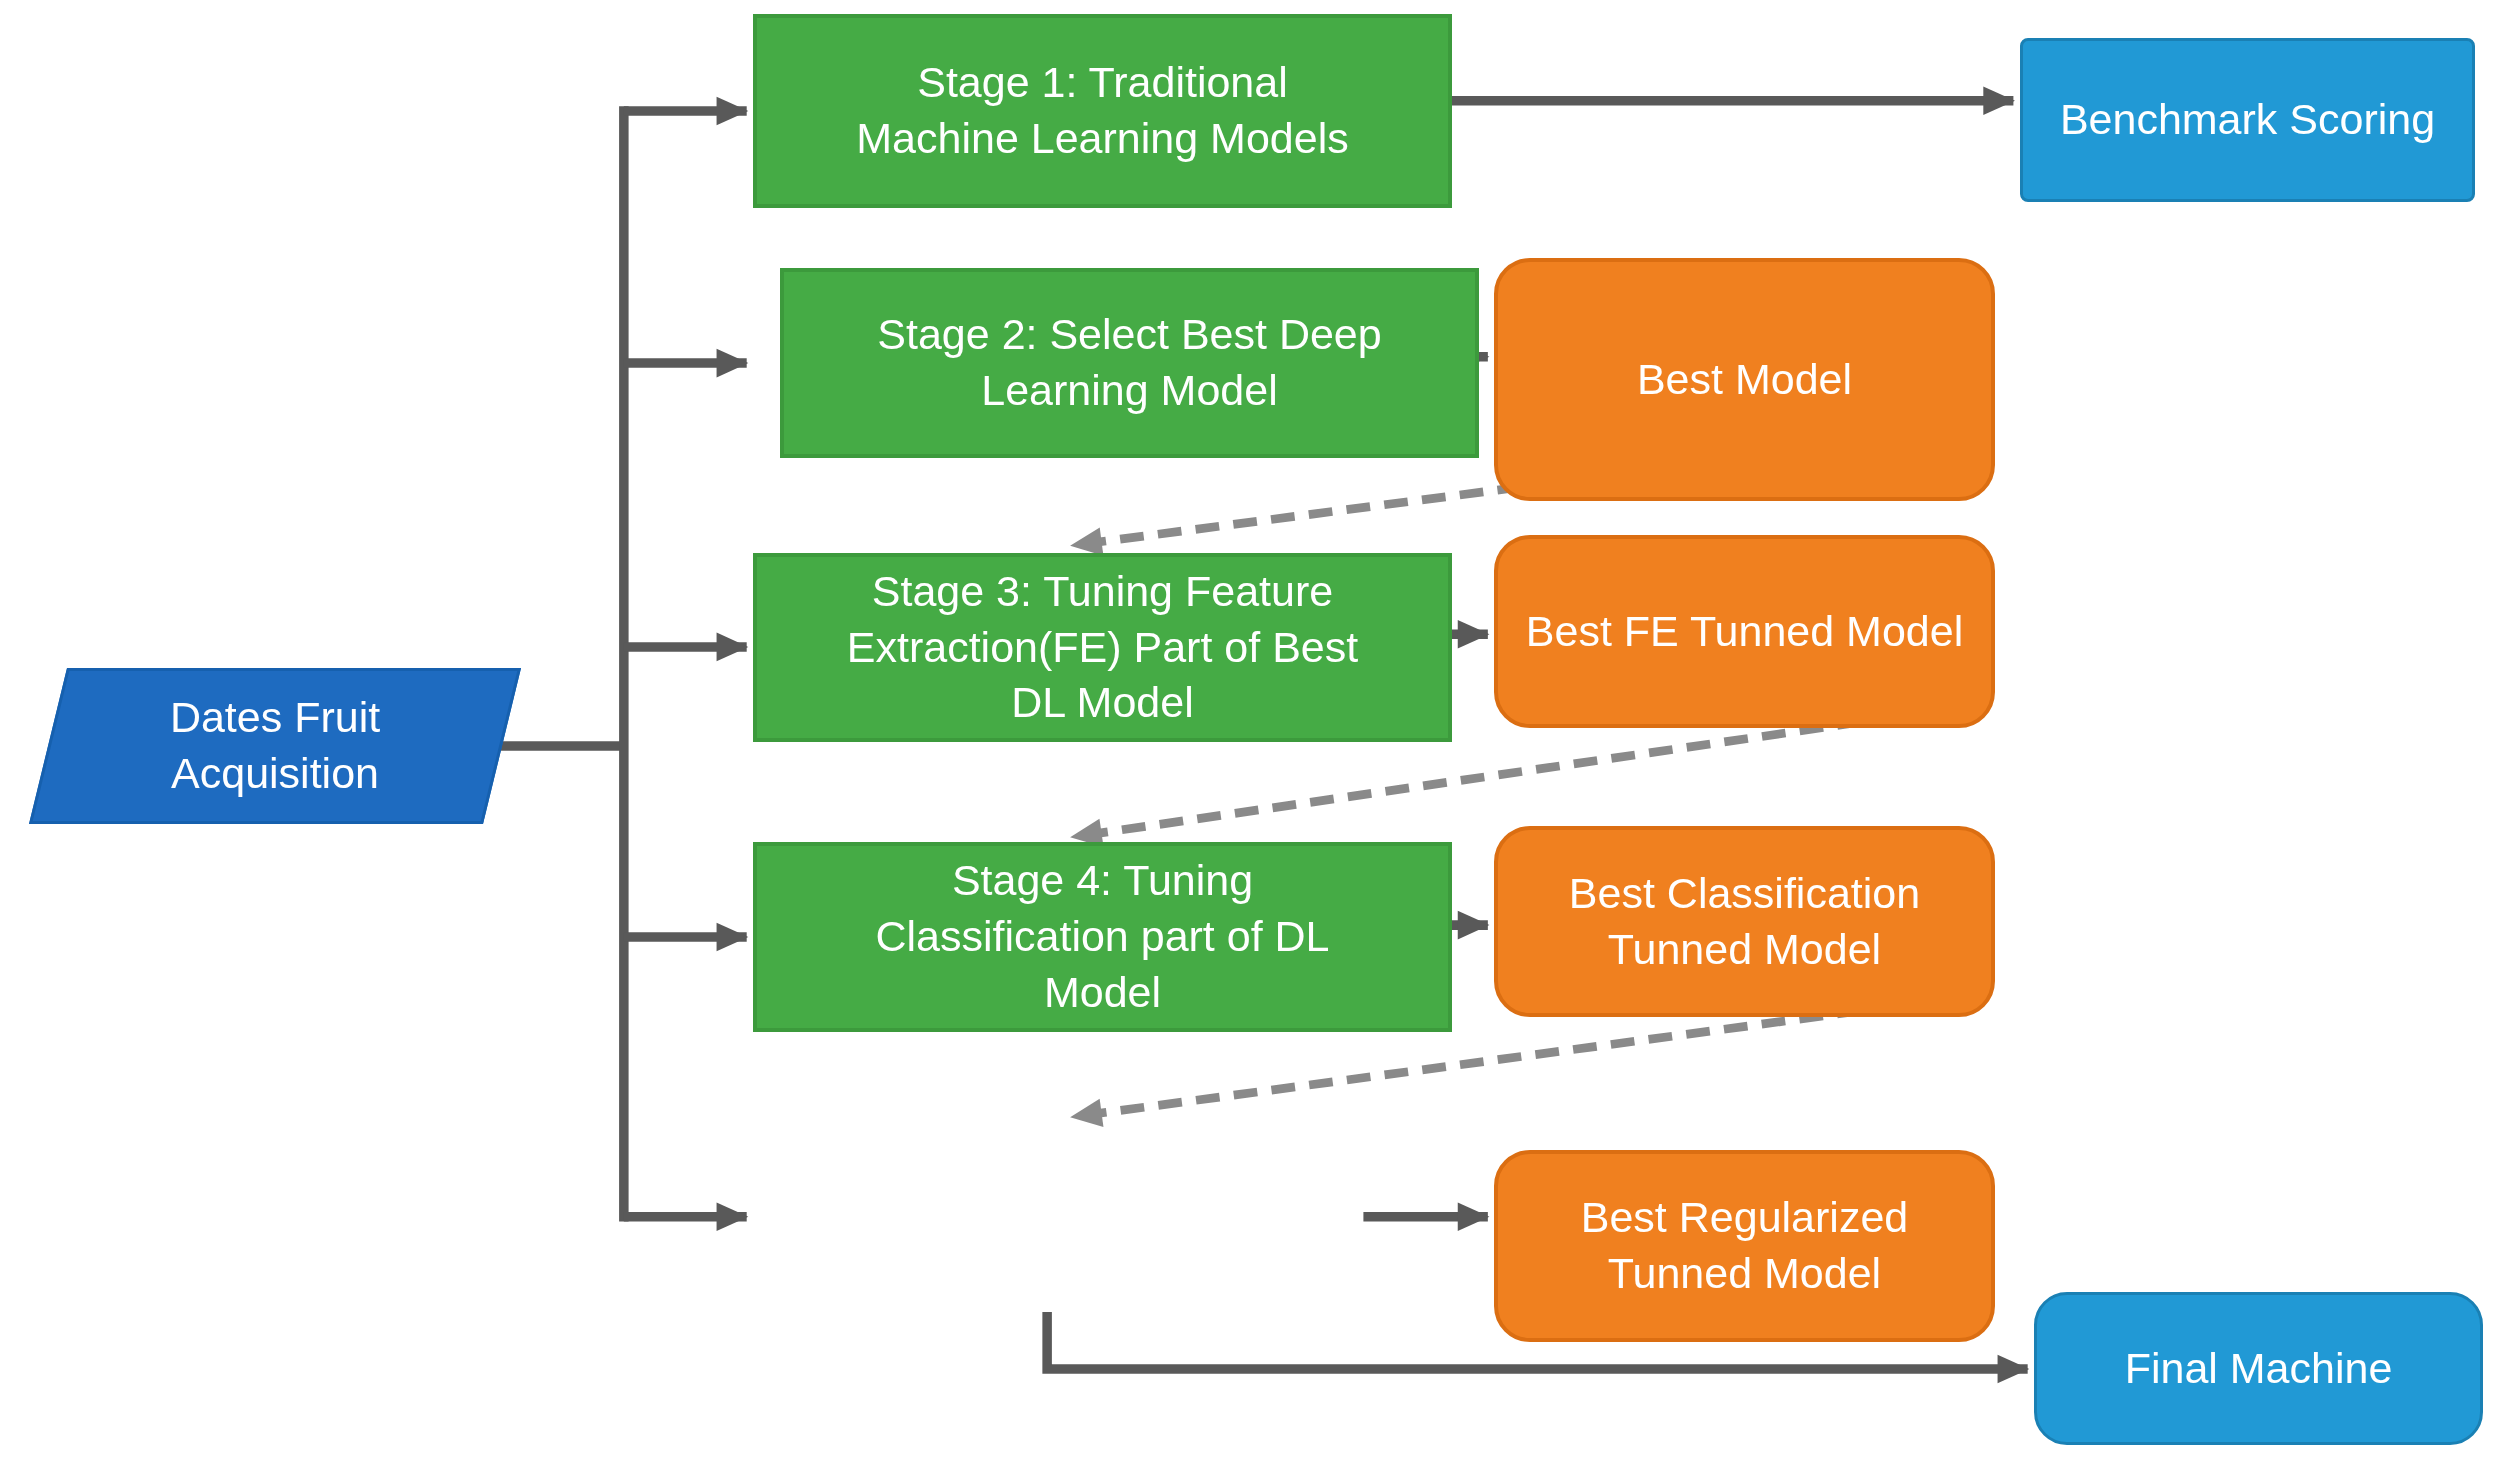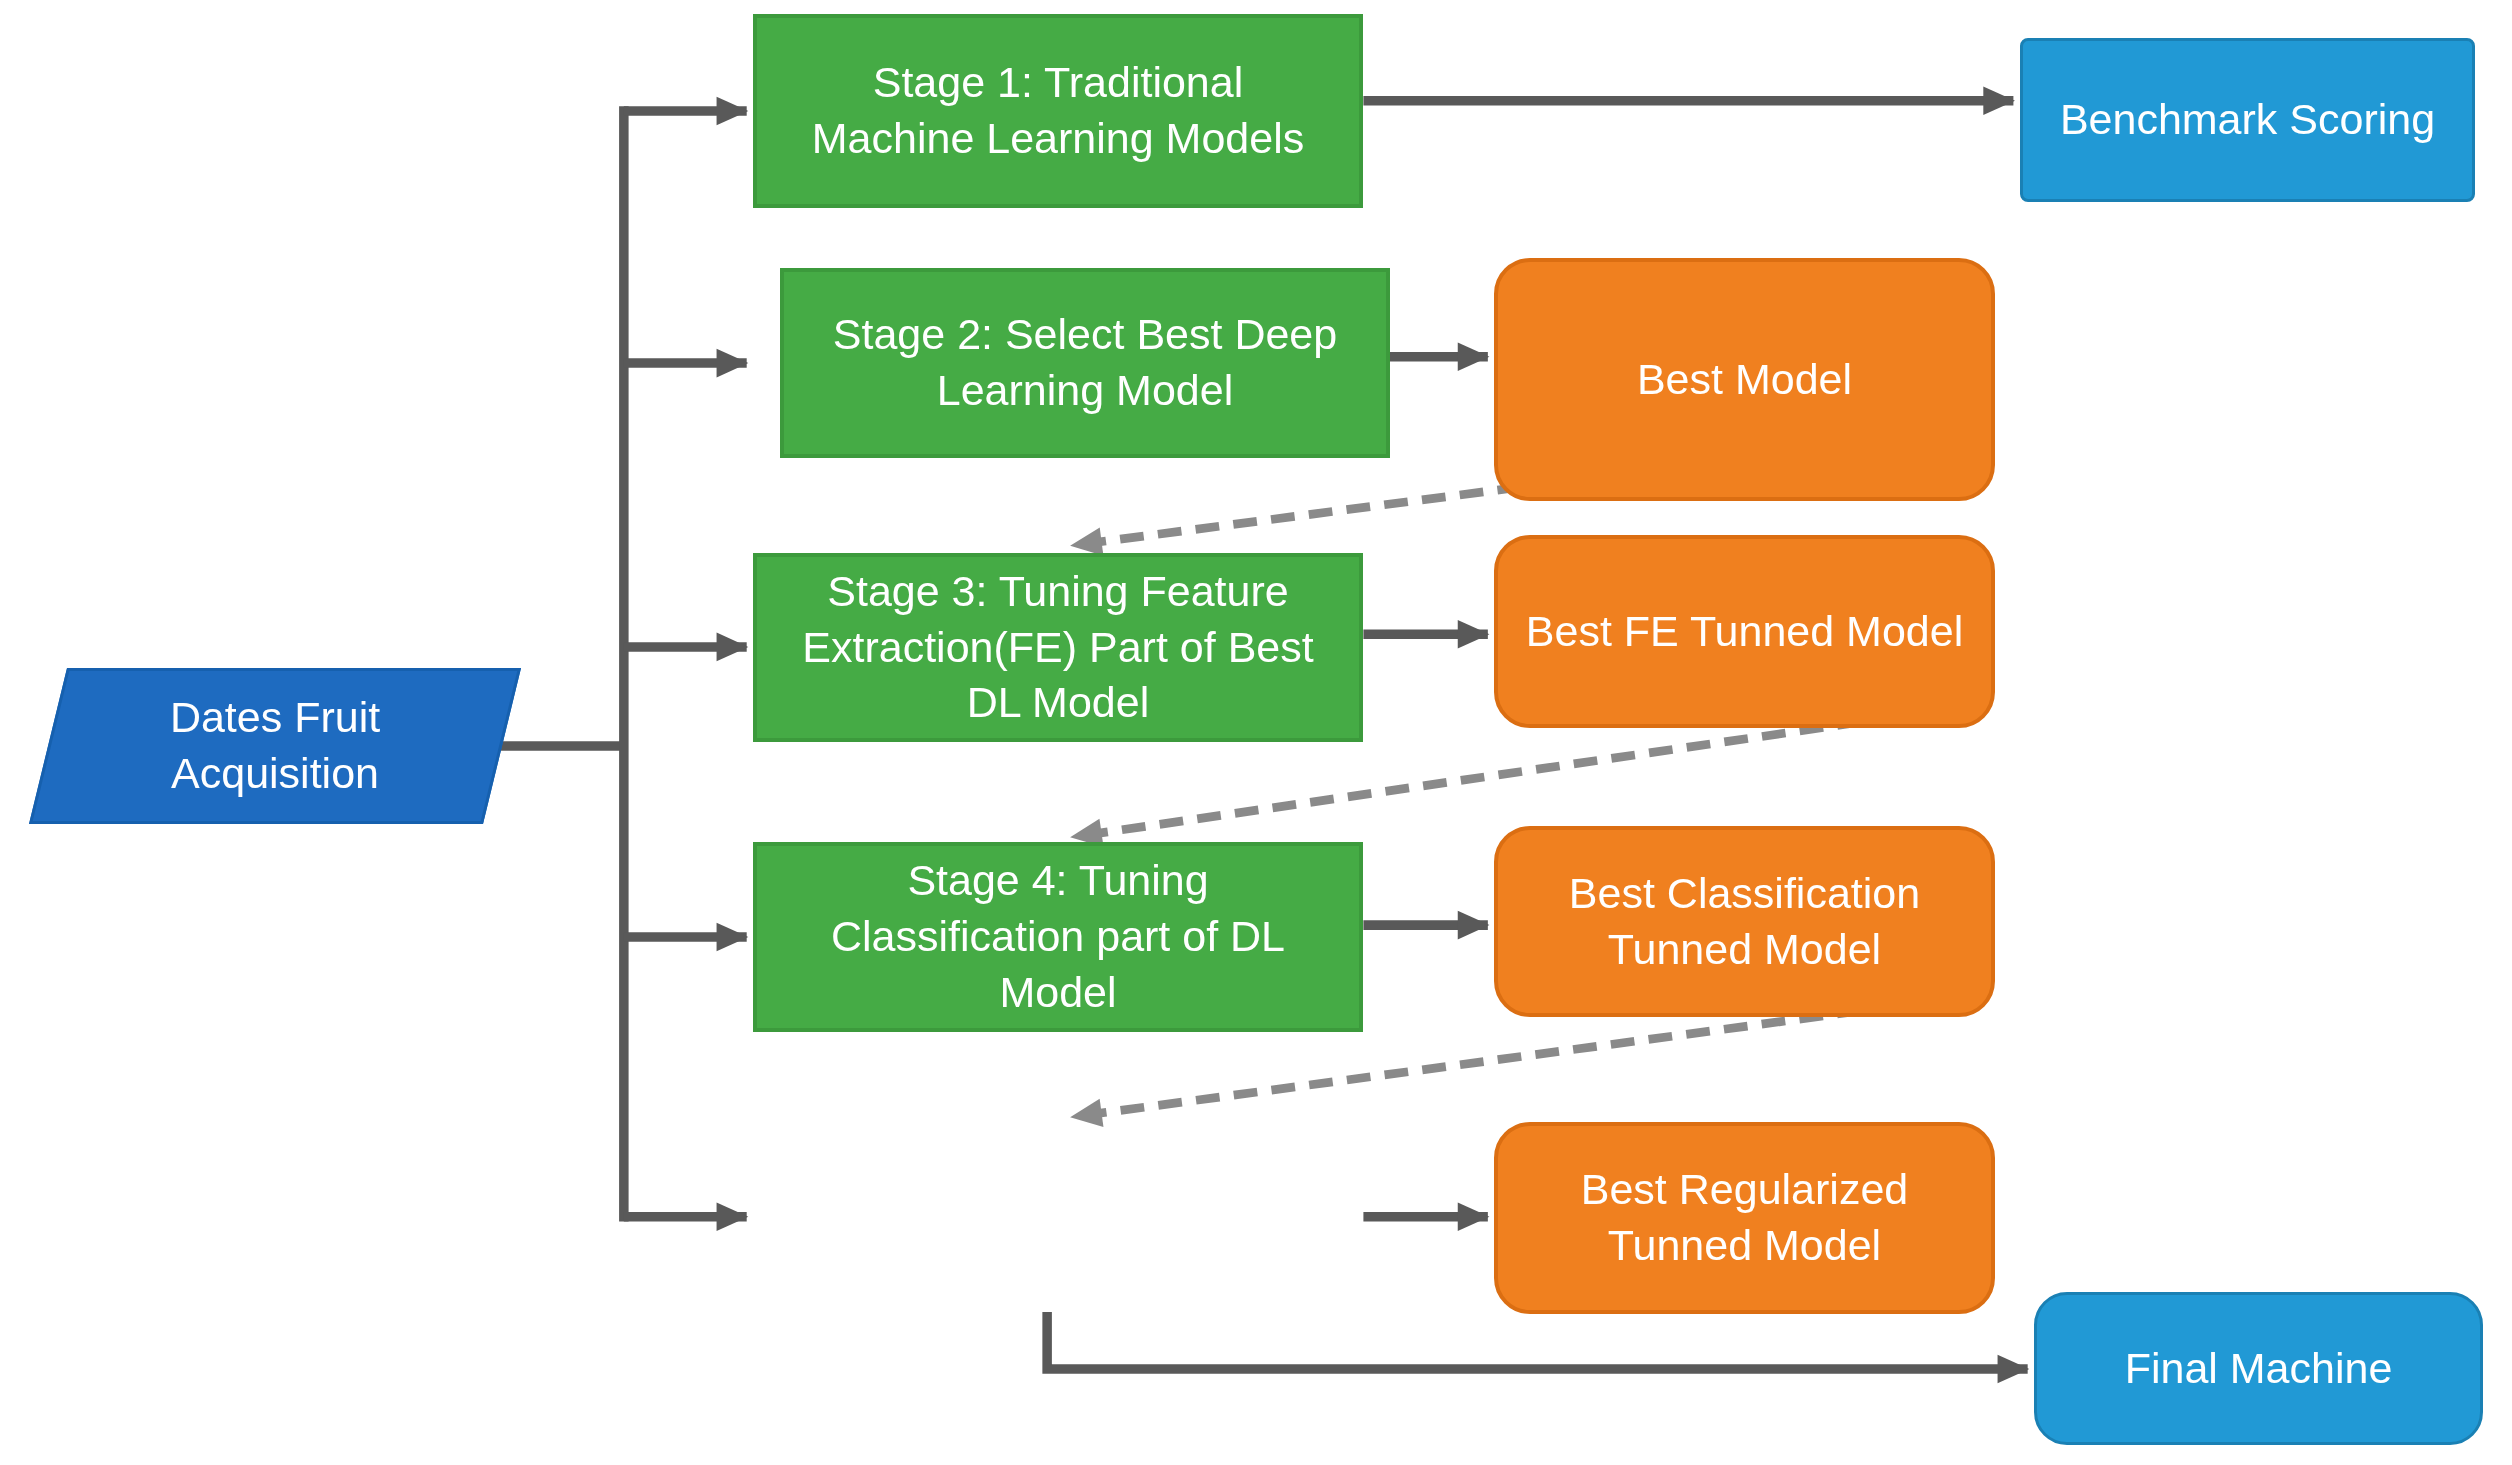--- a/index.html
+++ b/index.html
@@ -30,40 +30,40 @@
     justify-content: center;
     text-align: center;
     color: var(--text);
     font-size: 43px;
     line-height: 1.3;
     white-space: pre-line;
     box-sizing: border-box;
   }
   .stage {
     left: 753px;
-    width: 610px;
+    width: 699px;
     background: var(--stage_fill);
     border: 4px solid var(--stage_border);
   }
   .stage-1 { top: 14.3px;   height: 194px; }
   .stage-2 { top: 268px;  height: 190px; margin-left: 27px; }
   .stage-3 { top: 553px;  height: 189px; }
   .stage-4 { top: 842px; height: 190px; }
   .stage-5 { top: 1122px; height: 190px; }
   .result {
     left: 1494px;
     width: 501px;
     background: var(--result_fill);
     border: 4px solid var(--result_border);
     border-radius: 36px;
   }
   .result-1 { top: 258px;  height: 243px; }
   .result-2 { top: 535px;  height: 193px; }
   .result-3 { top: 826px; height: 191px; }
-  .result-4 { top: 1122px; height: 192px; align-items: center; }
+  .result-4 { top: 1150px; height: 192px; align-items: center; }
   .terminal {
     background: var(--terminal_fill);
     border: 3.2px solid var(--terminal_border);
     border-radius: 33px;
   }
   .terminal-benchmark { left: 2020px; top: 38px;   width: 455px; height: 164px; border-radius: 8px; }
   .terminal-final     { left: 2034px; top: 1292px; width: 449px; height: 153px; }
   .source {
     left: 28.5px;
     top: 668px;

